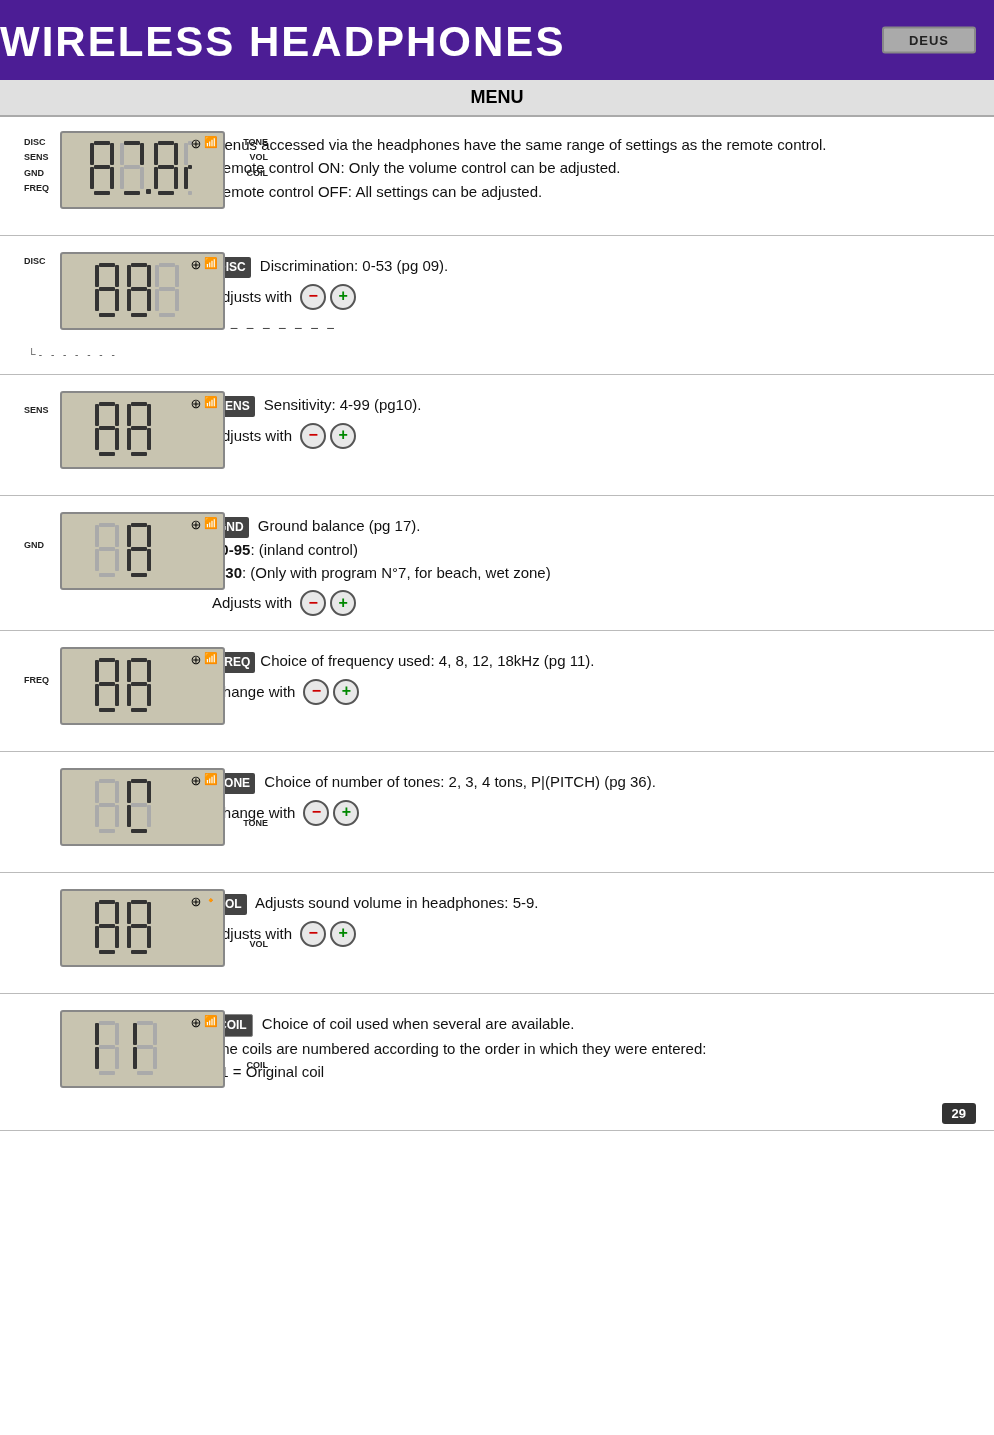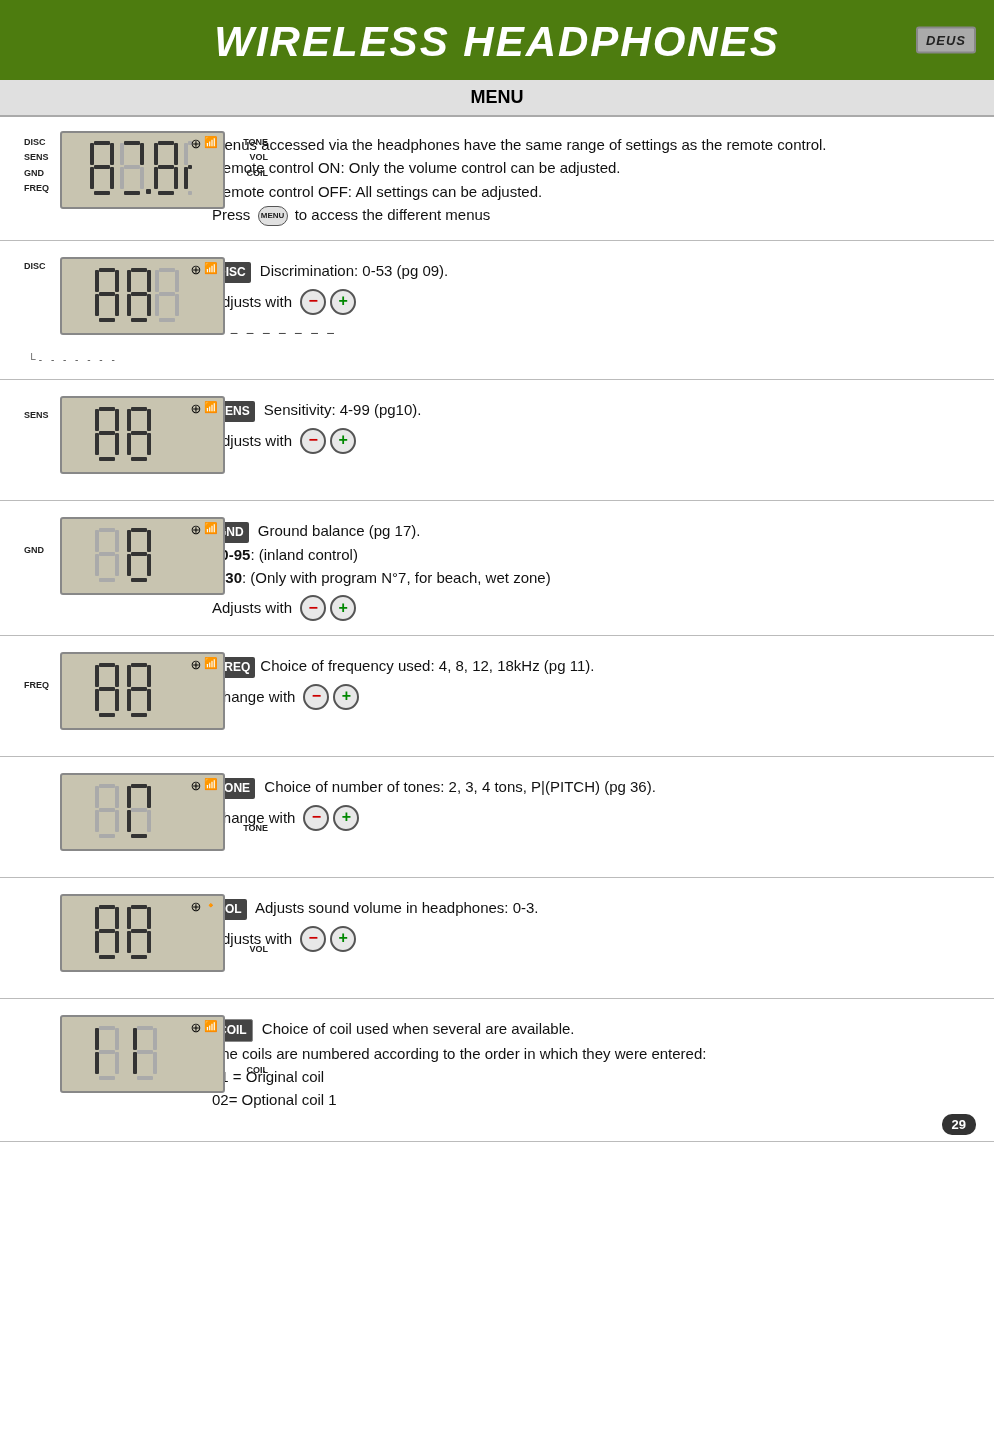--- a/index.html
+++ b/index.html
@@ -7,41 +7,40 @@
       background: #fff;
       font-family: Arial, sans-serif;
       width: 994px;
       min-height: 1435px;
       position: relative;
       overflow-x: hidden;
     }
 
     
     .header {
-      background: #4d7c0f;
+      background: #4c1d95;
       color: #fff;
-      text-align: center;
+      text-align: left;
       padding: 18px 0 14px 0;
       position: relative;
-      font-style: italic;
     }
     .header-title {
       font-size: 42px;
       font-weight: 900;
       letter-spacing: 2px;
       color: #fff;
     }
     .deus-logo {
       position: absolute;
       right: 18px;
       top: 50%;
       transform: translateY(-50%);
       background: #aaa;
       border: 2px solid #888;
-      padding: 4px 8px;
+      padding: 4px 25px;
       font-size: 13px;
       font-weight: bold;
       color: #222;
       letter-spacing: 1px;
       border-radius: 3px;
     }
 
     
     .menu-bar {
       background: #e0e0e0;
@@ -171,21 +170,21 @@
     
     .page-number {
       position: absolute;
       bottom: 6px;
       right: 18px;
       background: #333;
       color: #fff;
       font-size: 13px;
       font-weight: bold;
       padding: 3px 10px;
-      border-radius: 10px;
+      border-radius: 3px;
       margin-top: 9px;
     }
 
     
     .lcd-screen {
       background: #c8c4b0;
       border: 2.5px solid #888;
       border-radius: 3px;
       width: 165px;
       height: 78px;
@@ -300,25 +299,20 @@
           <div>VOL</div>
           <div>COIL</div>
         </div>
       </div>
     </div>
 
     <div class="desc-area">
       <div>Menus accessed via the headphones have the same range of settings as the remote control.</div>
       <div>Remote control ON: Only the volume control can be adjusted.</div>
       <div>Remote control OFF: All settings can be adjusted.</div>
-      <div>
-        Press
-        <span class="menu-btn-icon">MENU</span>
-        to access the different menus
-      </div>
     </div>
   </div>
 
   <div class="section-row">
     <div class="lcd-box" style="padding-left:10px;">
       <div style="position:relative; width:170px; height:90px; margin-left:36px;">
         <div style="position:absolute; left:-36px; top:4px; font-size:9px; font-weight:bold; color:#222;">DISC</div>
         <div class="lcd-screen">
           <div class="seg-group">
             <svg width="100" height="56" viewBox="0 0 100 56">
@@ -573,21 +567,21 @@
               <span style="font-size:13px;">⊕</span>
               <span style="font-size:11px;">🔸</span>
             </div>
           </div>
         </div>
       </div>
     </div>
     <div class="desc-area">
       <div>
         <span class="tag-label vol">VOL</span>
-        <span>Adjusts sound volume in headphones: 0-3.</span>
+        <span>Adjusts sound volume in headphones: 5-9.</span>
       </div>
       <div class="adj-row">
         <span class="adj-label">Adjusts with</span>
         <span class="adj-btn minus">−</span>
         <span class="adj-btn plus">+</span>
       </div>
     </div>
   </div>
 
   <div class="section-row page-footer">
@@ -622,19 +616,18 @@
         </div>
       </div>
     </div>
     <div class="desc-area">
       <div>
         <span class="tag-label coil">COIL</span>
         <span>Choice of coil used when several are available.</span>
       </div>
       <div>The coils are numbered according to the order in which they were entered:</div>
       <div>01 = Original coil</div>
-      <div>02= Optional coil 1</div>
     </div>
 
     <div class="page-number">29</div>
   </div>
 
 </div>
 
 </body></html>

